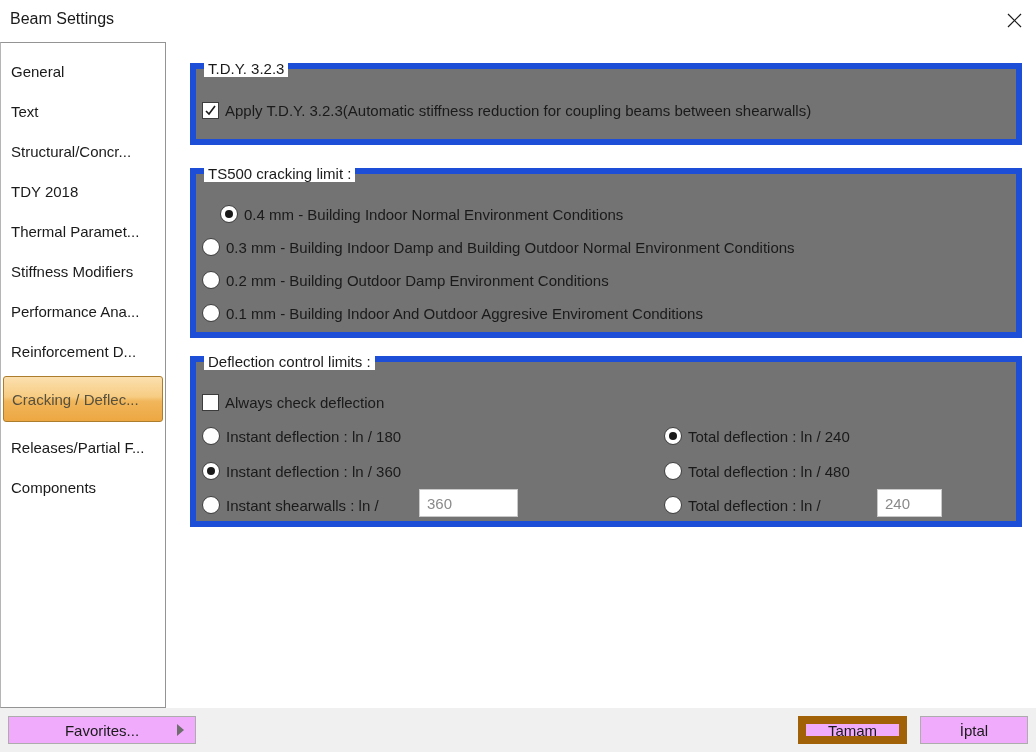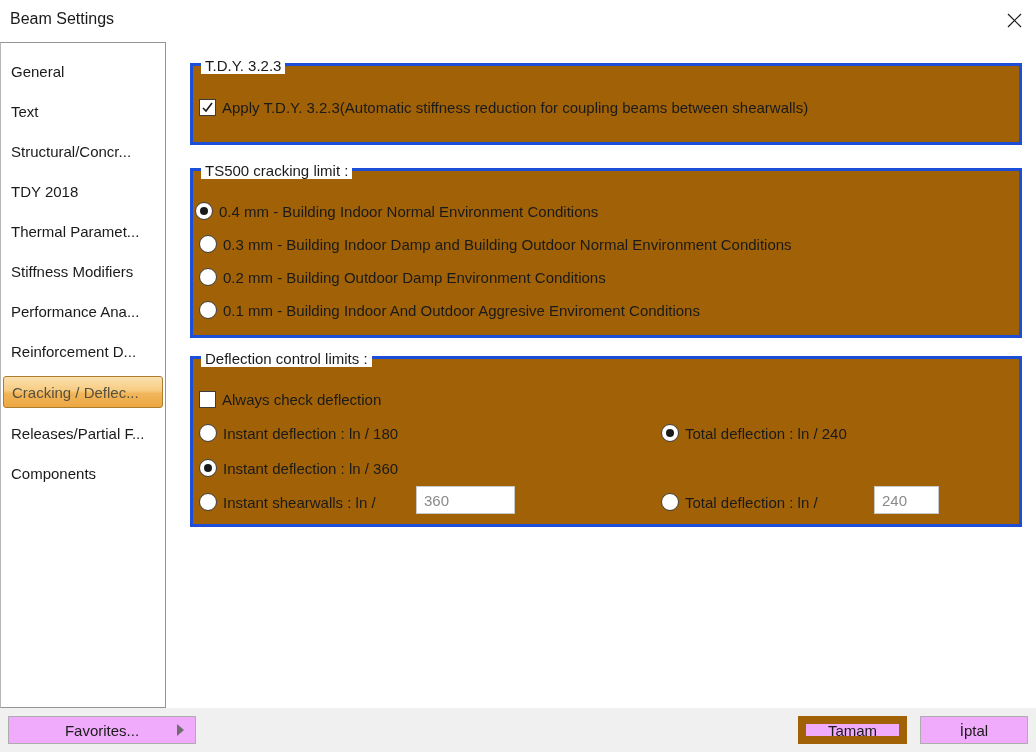--- a/index.html
+++ b/index.html
@@ -26,28 +26,28 @@
     border: 1px solid #949494;
     border-left-color: #b5b5b5;
     padding-top: 8px;
   }
   .side-item {
     height: 40px; display: flex; align-items: center;
     padding-left: 10px; font-size: 15px; cursor: pointer;
     color: #1a1a1a; white-space: nowrap;
   }
   .side-item.selected {
-    height: 32px; margin: 5px 2px;
+    height: 46px; margin: 5px 2px;
     border: 1px solid #ad7d2e; border-radius: 3px;
     background: linear-gradient(180deg, #fbe0af 0%, #f7cc82 45%, #f1b65b 55%, #eda742 100%);
     color: #56503f;
     padding-left: 8px;
   }
   .groupbox {
-    position: absolute; border: 3px solid #1d4ed8; background: #a16207;
+    position: absolute; border: 6px solid #1d4ed8; background: #737373;
   }
   .legend {
     position: absolute; top: -9px; left: 8px; background: #ffffff;
     padding: 0 4px; font-size: 15px; color: #1a1a1a; white-space: nowrap;
   }
   .row {
     position: absolute; display: flex; align-items: center; gap: 6px;
     font-size: 15px; white-space: nowrap;
   }
   .checkbox {
@@ -120,21 +120,21 @@
       <svg width="13" height="13" viewBox="0 0 13 13">
         <polyline points="2,7 5,10 11,2" fill="none" stroke="#1a1a1a" stroke-width="1.6"></polyline>
       </svg>
     </span>
     <span>Apply T.D.Y. 3.2.3(Automatic stiffness reduction for coupling beams between shearwalls)</span>
   </div>
 </div>
 
 <div class="groupbox" style="left:190px; top:168px; width:832px; height:170px;">
   <div class="legend">TS500 cracking limit :</div>
-  <div class="row" style="left:2px; top:31px;">
+  <div class="row" style="left:24px; top:31px;">
     <span class="radio selected">
         <span class="dot"></span>
       </span>
     <span>0.4 mm - Building Indoor Normal Environment Conditions</span>
   </div>
   <div class="row" style="left:6px; top:64px;">
     <span class="radio">
         <span class="dot"></span>
       </span>
     <span>0.3 mm - Building Indoor Damp and Building Outdoor Normal Environment Conditions</span>
@@ -179,20 +179,26 @@
       </span>
     <span>Instant shearwalls : ln /</span>
   </div>
   <input class="num-input" style="left: 223px; top: 127px;" value="360">
 
   <div class="row" style="left:468px; top:65px;">
     <span class="radio selected">
         <span class="dot"></span>
       </span>
     <span>Total deflection  : ln / 240</span>
+  </div>
+  <div class="row" style="left:468px; top:100px;">
+    <span class="radio">
+        <span class="dot"></span>
+      </span>
+    <span>Total deflection : ln / 480</span>
   </div>
   <div class="row" style="left:468px; top:134px;">
     <span class="radio">
         <span class="dot"></span>
       </span>
     <span>Total deflection : ln /</span>
   </div>
   <input class="num-input" style="left: 681px; top: 127px; width: 65px;" value="240">
 </div>
 

